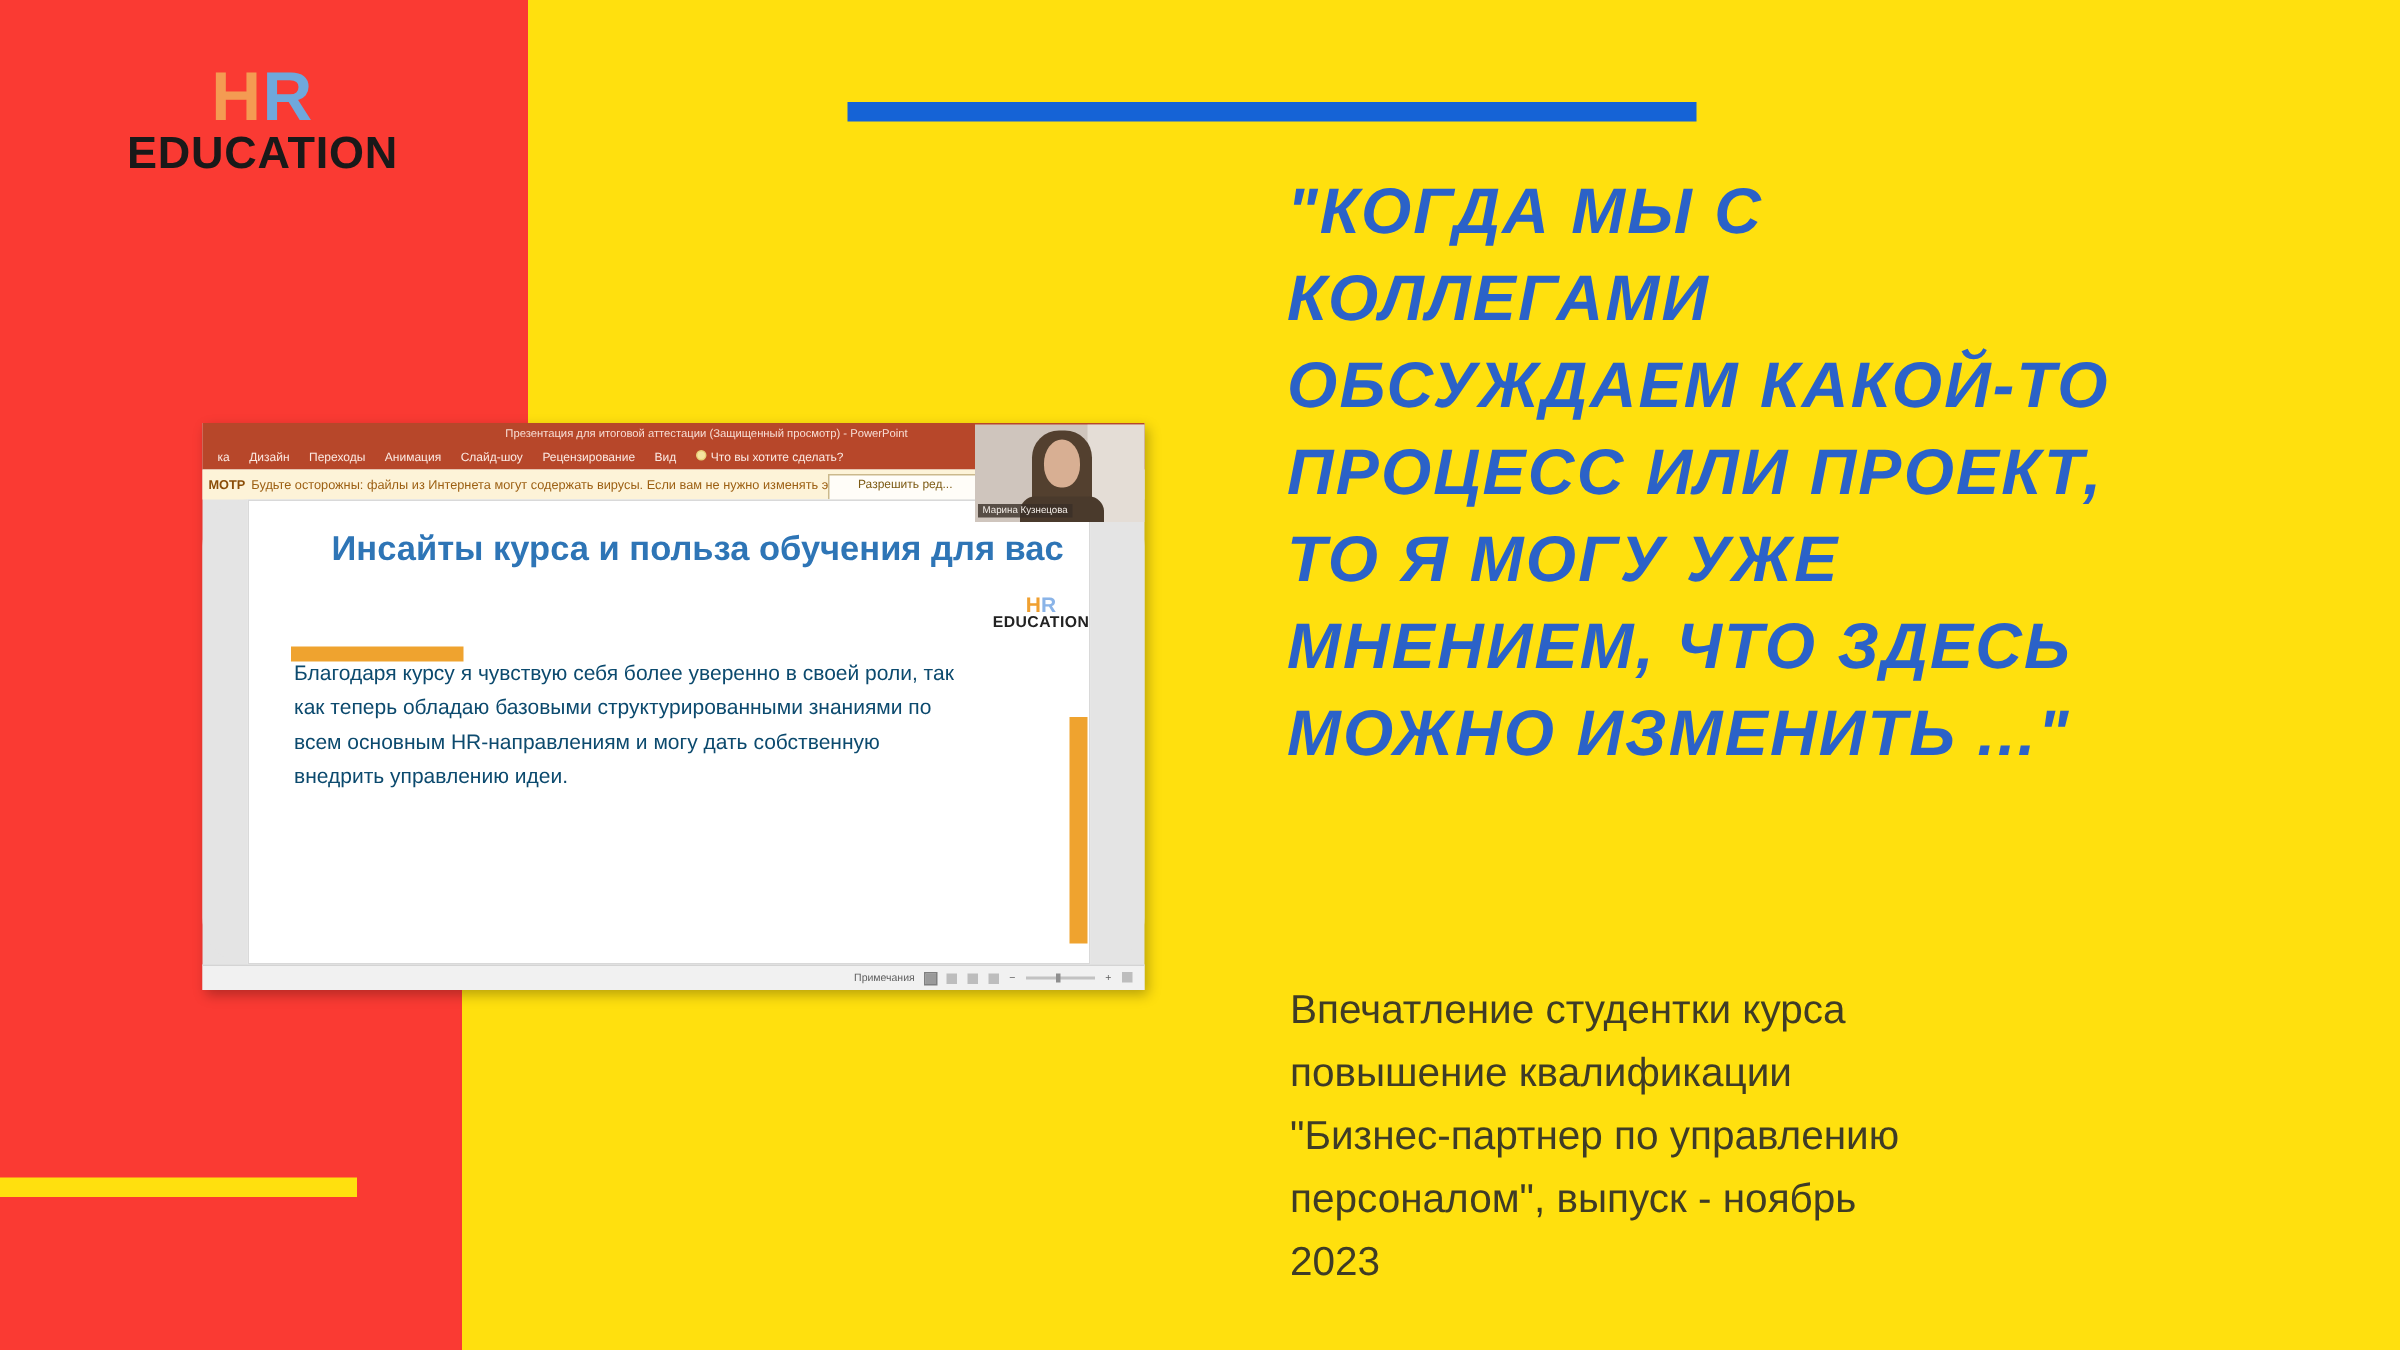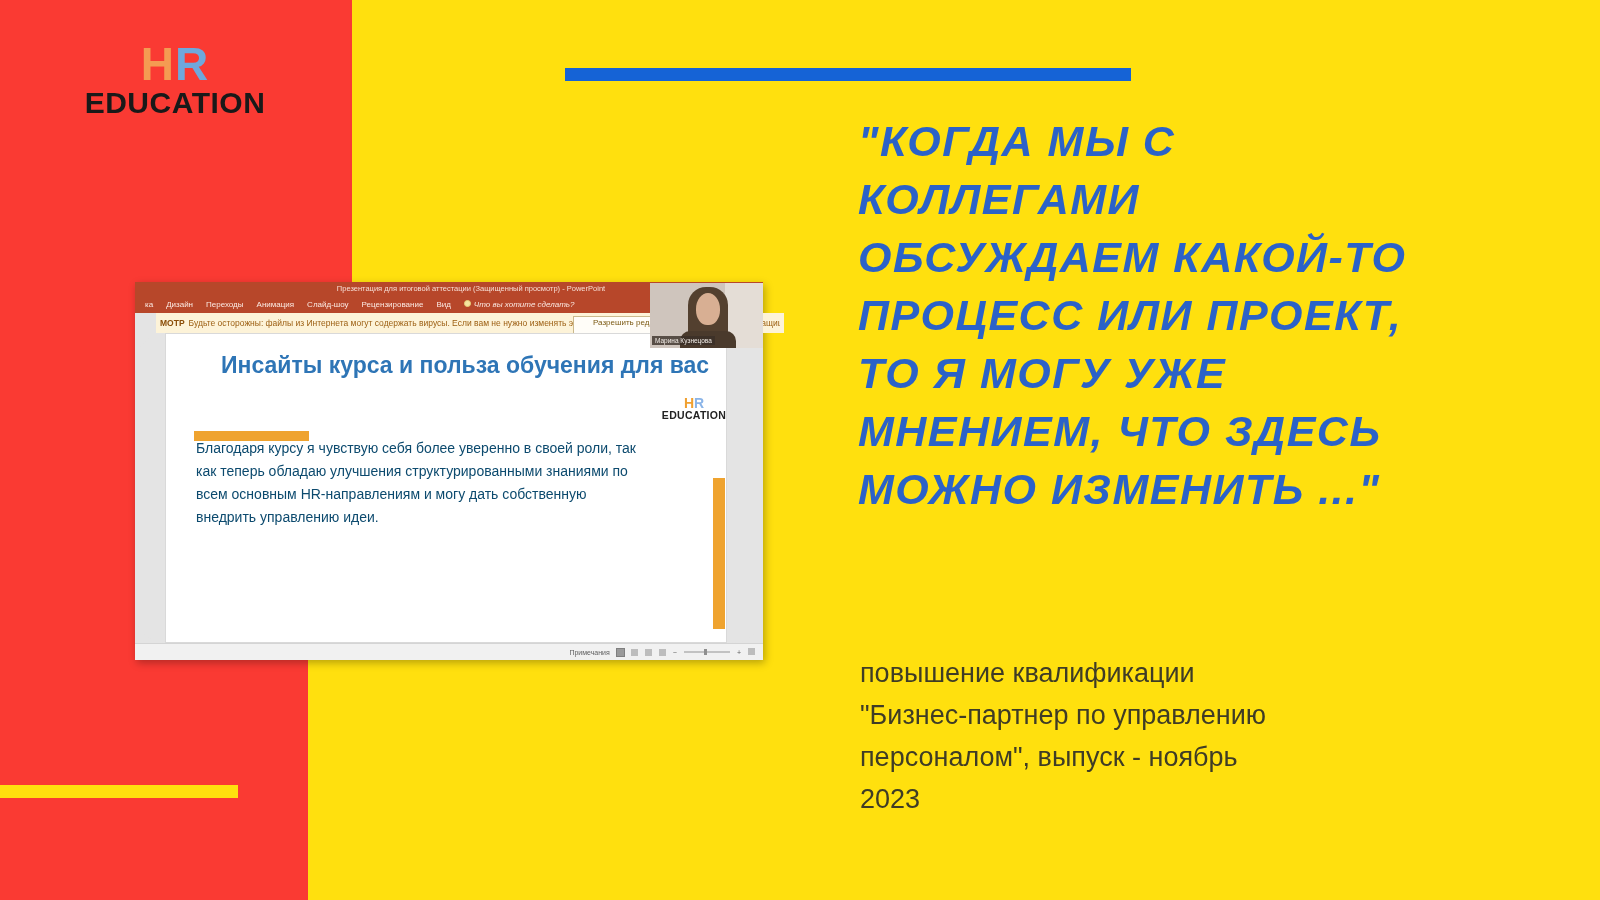--- a/index.html
+++ b/index.html
@@ -29,25 +29,25 @@
   .attribution div { line-height:42px; white-space:nowrap; }
 
   
   .ppt { position:absolute; left:135px; top:282px; width:628px; height:378px;
          box-shadow:2px 3px 8px rgba(0,0,0,.28); background:#e4e4e4; }
   .ppt-titlebar { position:absolute; left:0; top:0; width:628px; height:14px; background:#b7472a;
                   color:#f7ddd4; font-size:7.5px; text-align:center; line-height:14px; white-space:nowrap; overflow:hidden;padding-left:44px; }
   .ppt-ribbon { position:absolute; left:0; top:14px; width:628px; height:17px; background:#b7472a;
                 display:flex; align-items:center; gap:13px; padding:0 10px; color:#fbe9e2; font-size:8px; white-space:nowrap; }
   .ppt-ribbon .tab { cursor:default; }
-  .ppt-ribbon .tellme { display:flex; align-items:flex-start; gap:3px;font-style:italic; }
+  .ppt-ribbon .tellme { display:flex; align-items:flex-start; gap:3px; }
   .bulb { display:inline-block; width:7px; height:7px; border-radius:50%; background:#f5e5a0; border:1px solid #e8d27a; }
   .ppt-ribbon .spacer { flex:1; }
   .ppt-warning { position:absolute; left:0; top:31px; width:628px; height:20px; background:#fdf3d8;
-                 display:flex; align-items:center; padding:0 4px; font-size:8.5px; color:#9c5f12; white-space:nowrap; overflow:hidden;margin-left:21px; }
+                 display:flex; align-items:center; padding:0 4px; font-size:8.5px; color:#9c5f12; white-space:nowrap; overflow:hidden; }
   .ppt-warning .wprefix { font-weight:bold; margin-right:4px; color:#8a4d08; }
   .ppt-warning .wtext { overflow:hidden; text-overflow:clip; flex:0 1 auto; }
   .ppt-warning .wbtn { position:absolute; right:108px; top:3px; height:24px; line-height:12px; background:#fffdf8;
                        border:1px solid #cbb98c; font-size:8px; color:#7c5a14; padding:0 19px; }
 
   .ppt-workspace { position:absolute; left:0; top:51px; width:628px; height:310px; background:#e4e4e4;border-radius:31px; }
   .slide { position:absolute; left:30px; top:0; width:562px; height:310px; background:#ffffff; border:1px solid #d9d9d9; }
   .slide-title { position:absolute; left:55px; top:18px; width:460px; text-align:center; color:#2e75b6;
                  font-size:23px; font-weight:bold; white-space:nowrap; }
   .slide-underline { position:absolute; left:28px; top:97px; width:115px; height:10px; background:#efa32f; }
@@ -96,20 +96,21 @@
   <div>"КОГДА МЫ С</div>
   <div>КОЛЛЕГАМИ</div>
   <div>ОБСУЖДАЕМ КАКОЙ-ТО</div>
   <div>ПРОЦЕСС ИЛИ ПРОЕКТ,</div>
   <div>ТО Я МОГУ УЖЕ</div>
   <div>МНЕНИЕМ, ЧТО ЗДЕСЬ</div>
   <div>МОЖНО ИЗМЕНИТЬ ..."</div>
 </div>
 
 <div class="attribution">
+  <div>Впечатление студентки курса</div>
   <div>повышение квалификации</div>
   <div>"Бизнес-партнер по управлению</div>
   <div>персоналом", выпуск - ноябрь</div>
   <div>2023</div>
 </div>
 
 <div class="ppt">
 
   <div class="ppt-titlebar">Презентация для итоговой аттестации (Защищенный просмотр) - PowerPoint</div>
 
@@ -134,21 +135,21 @@
     <span class="wtext">Будьте осторожны: файлы из Интернета могут содержать вирусы. Если вам не нужно изменять этот документ, лучше работать с ним в режиме защищенного просмотра.</span>
     <span class="wbtn">Разрешить ред...</span>
   </div>
 
   <div class="ppt-workspace">
     <div class="slide">
       <div class="slide-title">Инсайты курса и польза обучения для вас</div>
       <div class="slide-underline"></div>
       <div class="slide-body">
         <div>Благодаря курсу я чувствую себя более уверенно в своей роли, так</div>
-        <div>как теперь обладаю улучшения структурированными знаниями по</div>
+        <div>как теперь обладаю базовыми структурированными знаниями по</div>
         <div>всем основным HR-направлениям и могу дать собственную</div>
         <div>внедрить управлению идеи.</div>
       </div>
       <div class="slide-vbar"></div>
       <div class="slide-logo">
         <div class="hr"><span class="h">H</span><span class="r">R</span></div>
         <div class="edu">EDUCATION</div>
       </div>
     </div>
   </div>

